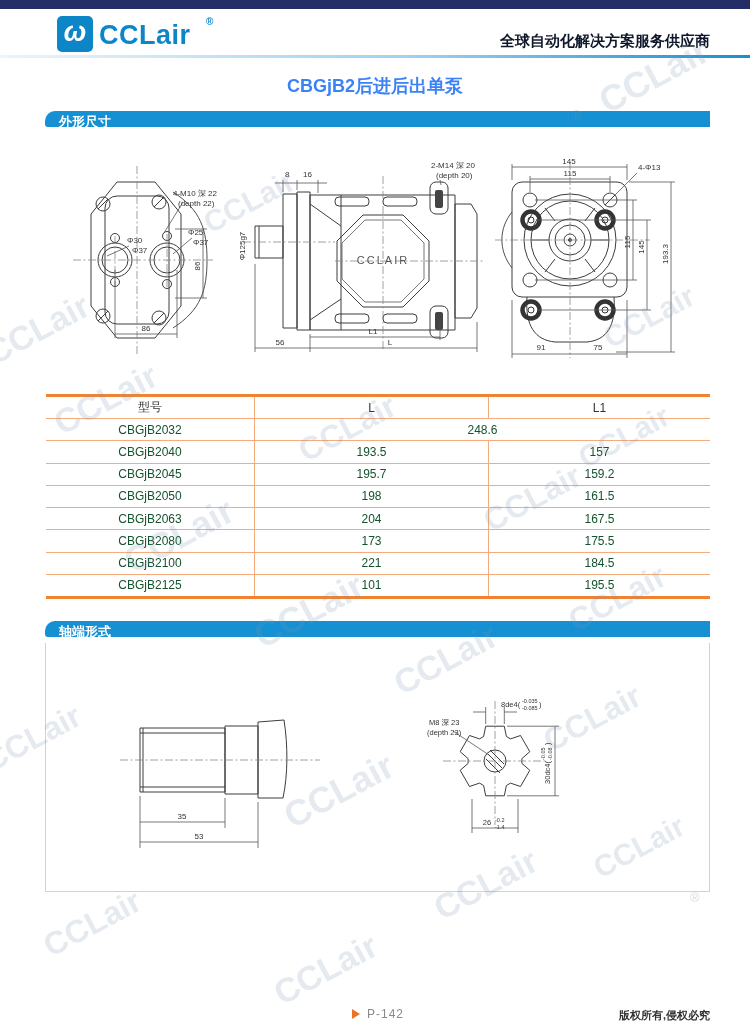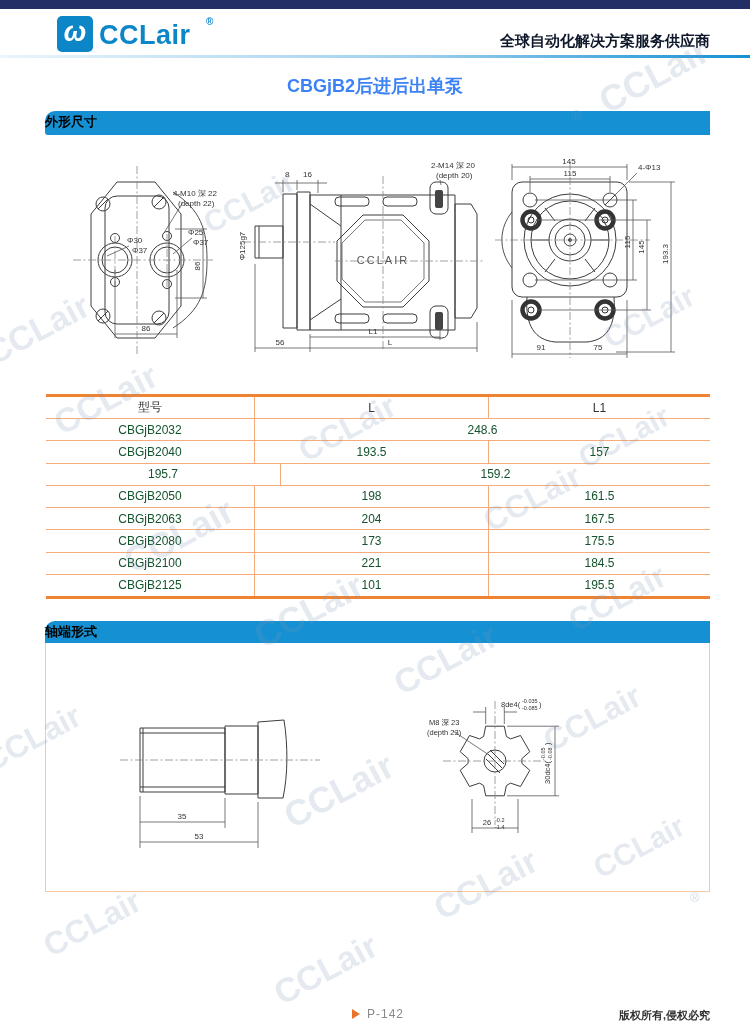--- a/index.html
+++ b/index.html
@@ -12,22 +12,22 @@
   .logo-glyph{font-size:27px;font-weight:bold;font-style:italic;line-height:1;transform:translateY(-2px);}
   .logo-text{position:absolute;left:99px;top:20px;font-size:27px;font-weight:bold;color:#0d86c8;letter-spacing:.5px;}
   .logo-reg{position:absolute;left:206px;top:16px;font-size:10px;color:#0d86c8;font-weight:bold;}
   .tagline{position:absolute;right:40px;top:32px;font-size:15px;font-weight:bold;color:#0f172a;}
   .hdr-divider{position:absolute;left:0;top:55px;width:750px;height:3px;
                background:linear-gradient(90deg,#eaf5fc,#9fd0ee 55%,#1590d2);}
   
   .page-title{position:absolute;left:0;top:74px;width:750px;text-align:center;
               font-size:18px;font-weight:bold;color:#3b82f6;}
   
-  .sec-bar{position:absolute;left:45px;width:665px;height:24px;background:#1590d2;
-           color:#000000;font-size:13px;font-weight:bold;line-height:22px;
+  .sec-bar{position:absolute;left:45px;width:665px;height:16px;background:#1590d2;
+           color:#ffffff;font-size:13px;font-weight:bold;line-height:22px;padding-left:14px;
            box-sizing:border-box;border-radius:10px 0 0 3px;}
   .sec-bar.s1{top:111px;}
   .sec-bar.s2{top:621px;}
   .sec-box{position:absolute;left:45px;top:643px;width:665px;height:249px;
            border:1px solid #f5c9a2;border-top:none;box-sizing:border-box;background:#fff;}
   
   .draw{position:absolute;}
   svg text{font-family:"Liberation Sans",sans-serif;}
   
   .spec-table{position:absolute;left:46px;top:394px;width:664px;height:205px;
@@ -253,20 +253,21 @@
   <div class="tr">
     <div class="td c1">CBGjB2032</div>
     <div class="td c3">248.6</div>
   </div>
   <div class="tr">
     <div class="td c1">CBGjB2040</div>
     <div class="td c2">193.5</div>
     <div class="td c3">157</div>
   </div>
   <div class="tr">
+    <div class="td c1">CBGjB2045</div>
     <div class="td c2">195.7</div>
     <div class="td c3">159.2</div>
   </div>
   <div class="tr">
     <div class="td c1">CBGjB2050</div>
     <div class="td c2">198</div>
     <div class="td c3">161.5</div>
   </div>
   <div class="tr">
     <div class="td c1">CBGjB2063</div>

